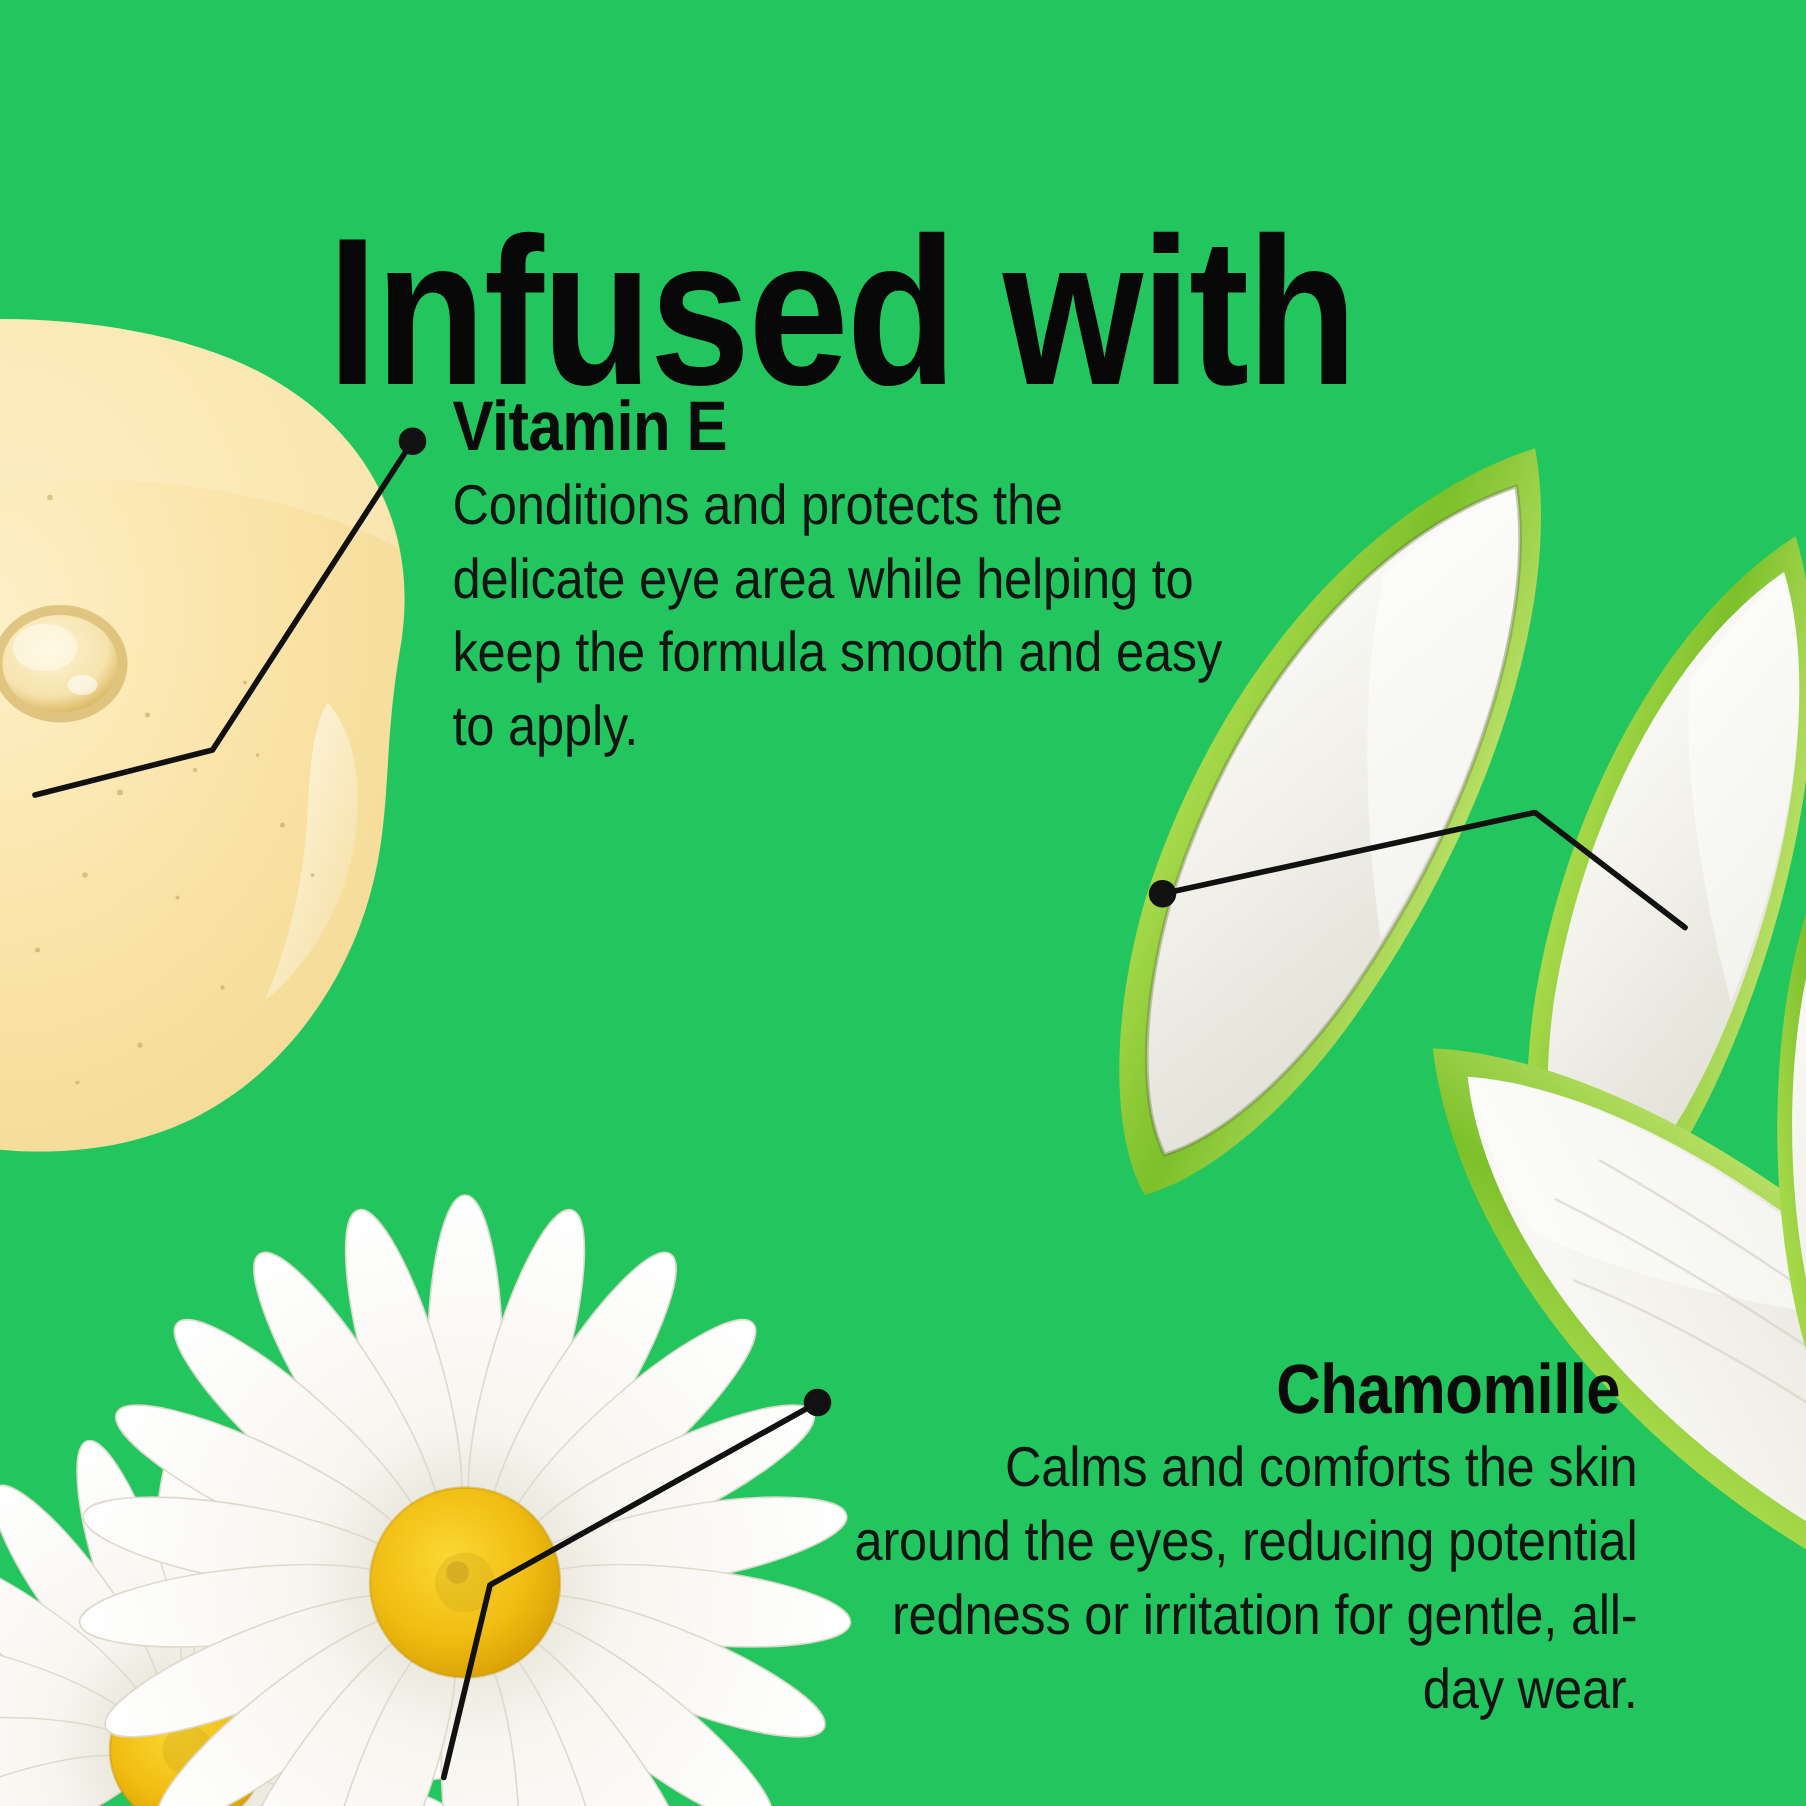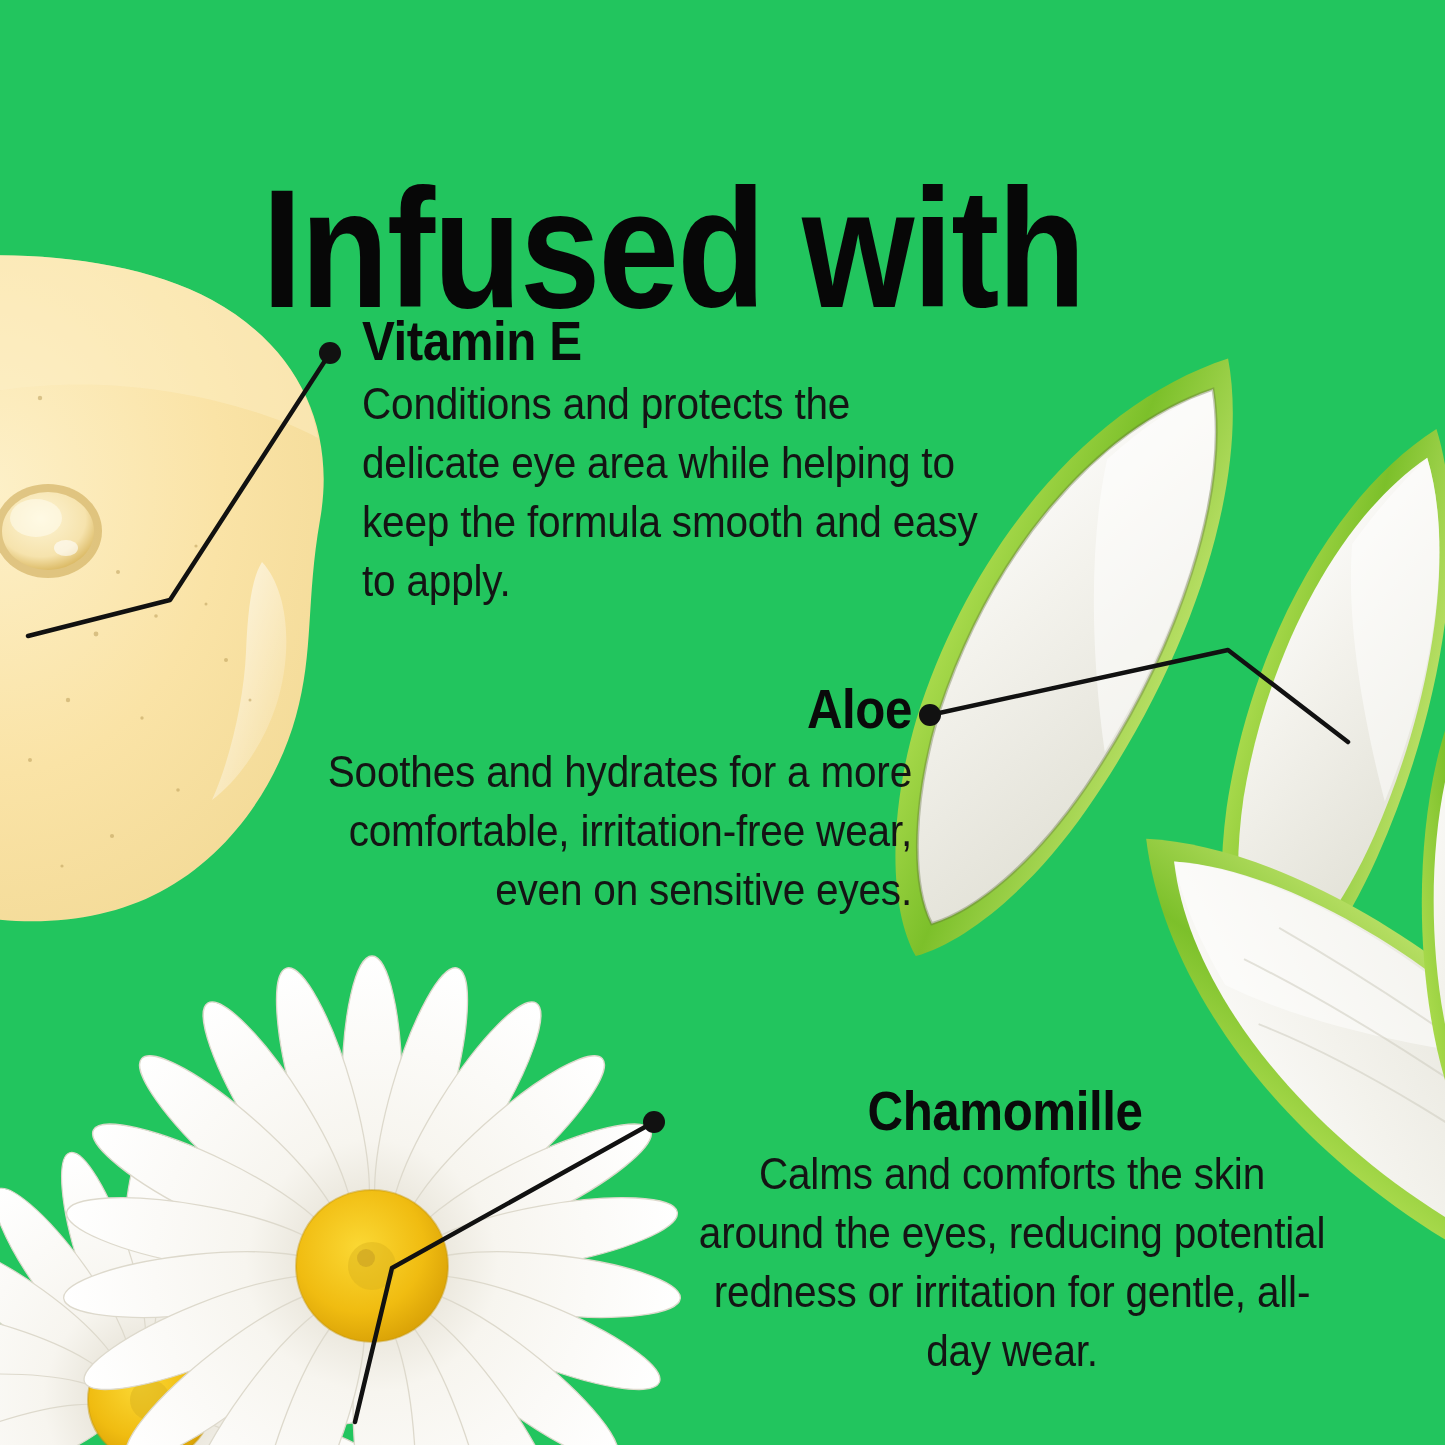--- a/index.html
+++ b/index.html
@@ -57,21 +57,21 @@
   #block-vitamin-e{left:362px;top:312px;width:700px;text-align:left;}
   #block-vitamin-e .ing-head{transform-origin:left top;}
   #block-vitamin-e .ing-body{transform-origin:left top;}
 
   
   #block-aloe{left:200px;top:680px;width:712px;text-align:right;}
   #block-aloe .ing-head{transform-origin:right top;}
   #block-aloe .ing-body{transform-origin:right top;}
 
   
-  #block-chamomille{left:697px;top:1082px;width:700px;text-align:center;}
+  #block-chamomille{left:680px;top:1082px;width:700px;text-align:right;}
   #block-chamomille .ing-head{transform-origin:left top;}
   #block-chamomille .ing-body{transform-origin:left top;}
 
   .leaders{position:absolute;left:0;top:0;width:1445px;height:1445px;}
 </style>
 </head>
 <body>
 
 <div id="stage">
 
@@ -276,23 +276,19 @@
     </g>
   </svg>
 
   <h1 class="title">Infused with</h1>
 
   <div class="block" id="block-vitamin-e">
     <div class="ing-head">Vitamin E</div>
     <p class="ing-body">Conditions and protects the delicate eye area while helping to keep the formula smooth and easy to apply.</p>
   </div>
 
-  <div class="block" id="block-aloe">
-    <div class="ing-head">Aloe</div>
-    <p class="ing-body">Soothes and hydrates for a more comfortable, irritation-free wear, even on sensitive eyes.</p>
-  </div>
 
   <div class="block" id="block-chamomille">
     <div class="ing-head">Chamomille</div>
     <p class="ing-body">Calms and comforts the skin around the eyes, reducing potential redness or irritation for gentle, all-day wear.</p>
   </div>
 
 </div>
 
 </body></html>

